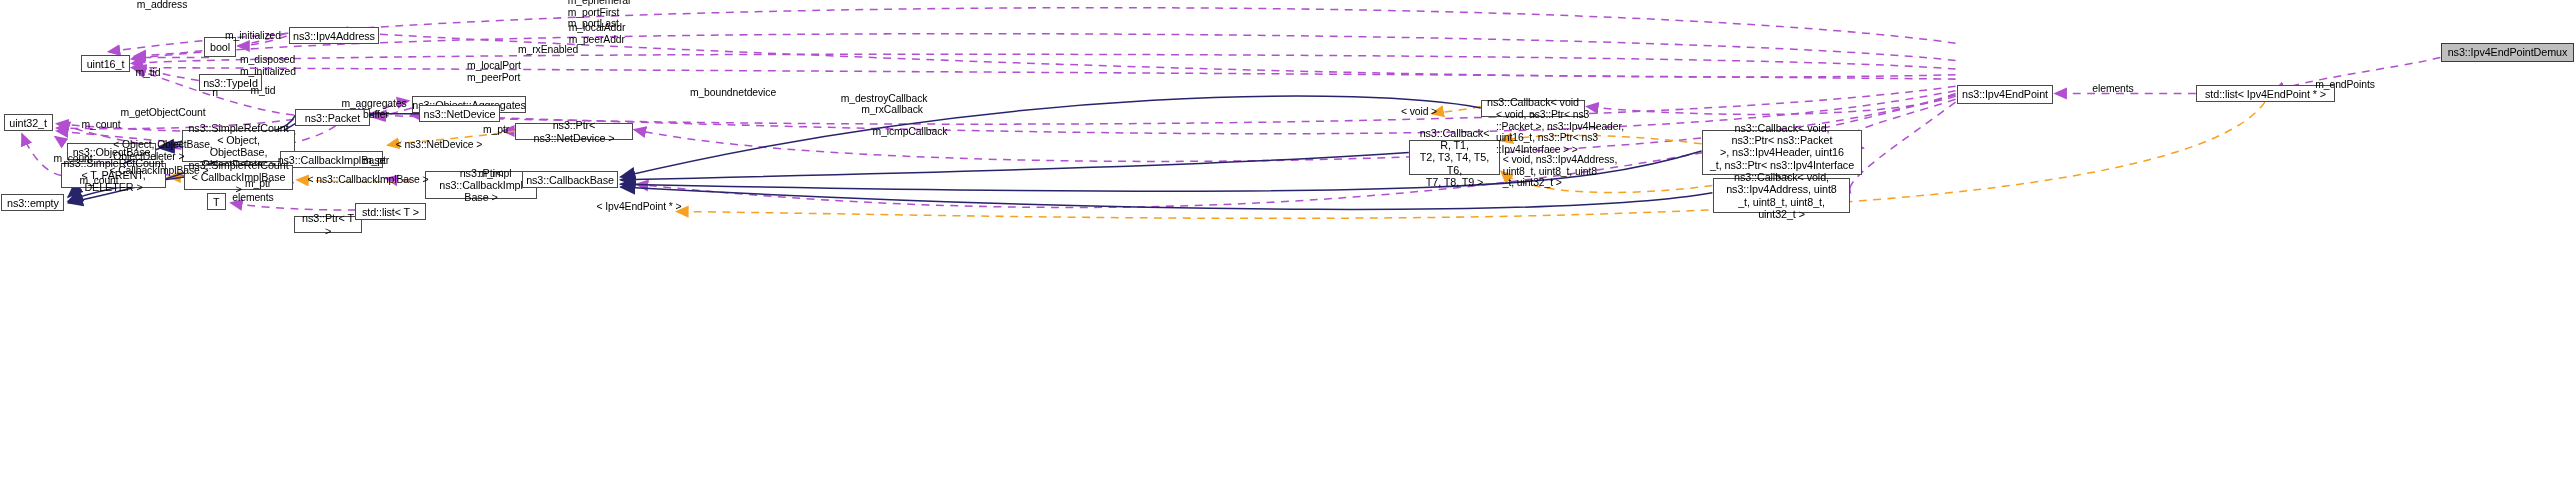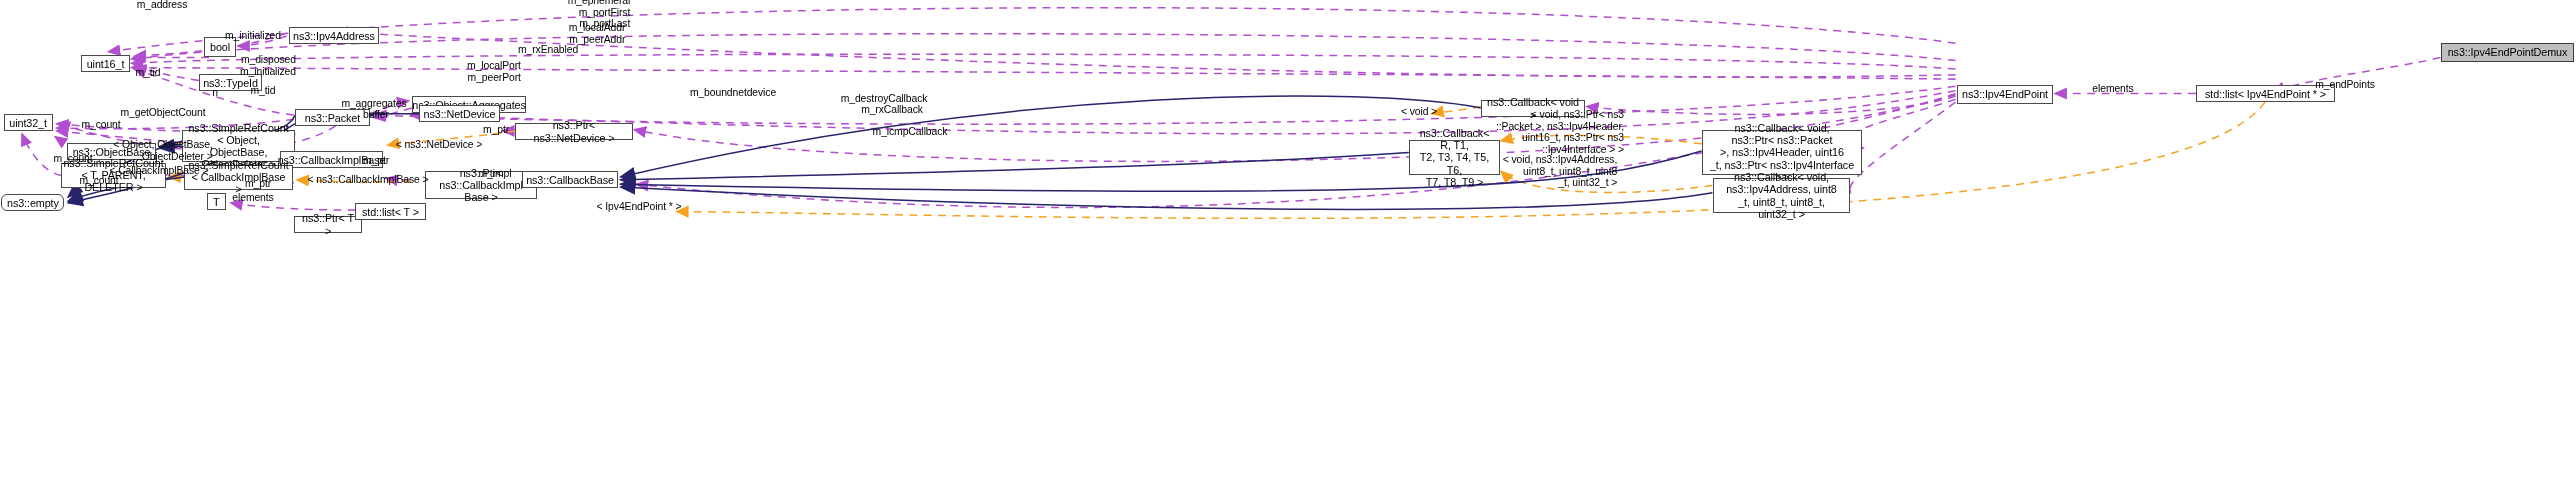--- a/index.html
+++ b/index.html
@@ -28,21 +28,21 @@
     white-space:pre-line;
     letter-spacing:-0.1px;
   }
   .node.highlight{background:#bfbfbf;border-color:#3a3a3a;}
   .elabel{
     position:absolute;
     font-size:10.4px;
     line-height:11.5px;
     color:#000000;
     white-space:pre-line;
-    text-align:right;
+    text-align:left;
     transform:translate(-50%,-50%);
     letter-spacing:-0.1px;
   }
 </style>
 </head>
 <body>
 
 <div id="canvas">
 
   <svg id="edges" viewBox="0 0 3580 677">
@@ -134,21 +134,21 @@
       <div class="node" style="left: 67px; top: 143px; width: 89px; height: 17.3px;">ns3::ObjectBase</div>
       <div class="node" style="left: 280px; top: 151px; width: 103px; height: 17.3px;">ns3::CallbackImplBase</div>
       <div class="node" style="left: 61px; top: 163px; width: 105px; height: 24.5px;">ns3::SimpleRefCount
 &lt; T, PARENT, DELETER &gt;</div>
       <div class="node" style="left: 184px; top: 165px; width: 109px; height: 24.5px;">ns3::SimpleRefCount
 &lt; CallbackImplBase &gt;</div>
       <div class="node" style="left: 294px; top: 176px; width: 68px; height: 17.3px; margin-top: 40px;">ns3::Ptr&lt; T &gt;</div>
       <div class="node" style="left: 425px; top: 171px; width: 112px; height: 28px;">ns3::Ptr&lt; ns3::CallbackImpl
 Base &gt;</div>
       <div class="node" style="left: 522px; top: 171px; width: 96px; height: 17.3px;">ns3::CallbackBase</div>
-      <div class="node" style="left: 1.4px; top: 194px; width: 63px; height: 17.3px; border-radius: 6px;">ns3::empty</div>
+      <div class="node" style="left: 1.4px; top: 194px; width: 63px; height: 17.3px;">ns3::empty</div>
       <div class="node" style="left: 207px; top: 193px; width: 18.7px; height: 17.3px;">T</div>
       <div class="node" style="left: 355px; top: 203px; width: 71px; height: 17.3px;">std::list&lt; T &gt;</div>
       <div class="node" style="left: 1409px; top: 140px; width: 91px; height: 35px;">ns3::Callback&lt; R, T1,
 T2, T3, T4, T5, T6,
 T7, T8, T9 &gt;</div>
       <div class="node" style="left: 1481px; top: 100px; width: 104px; height: 17.3px;">ns3::Callback&lt; void &gt;</div>
       <div class="node" style="left: 1702px; top: 130px; width: 160px; height: 45px;">ns3::Callback&lt; void,
 ns3::Ptr&lt; ns3::Packet
 &gt;, ns3::Ipv4Header, uint16
 _t, ns3::Ptr&lt; ns3::Ipv4Interface &gt; &gt;</div>

